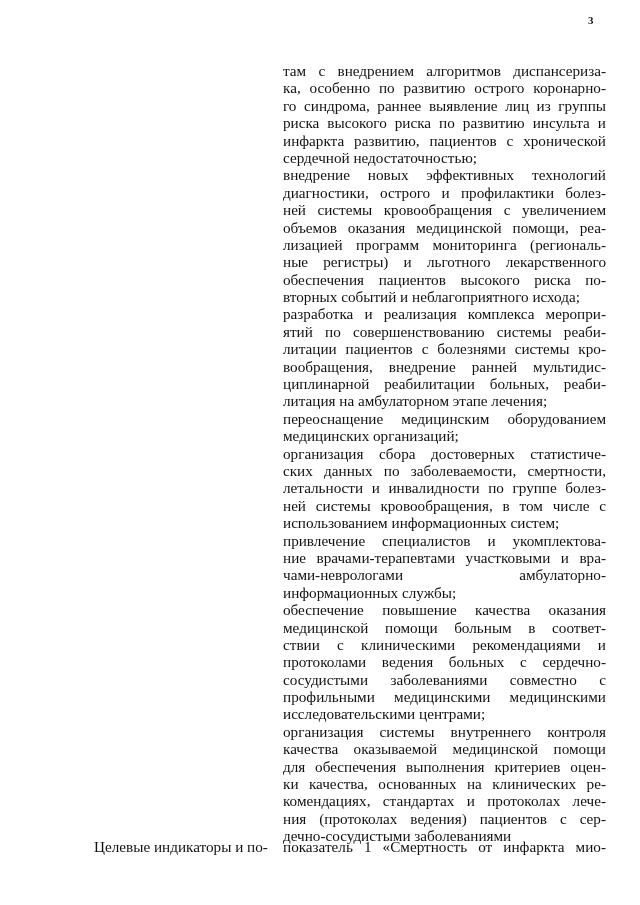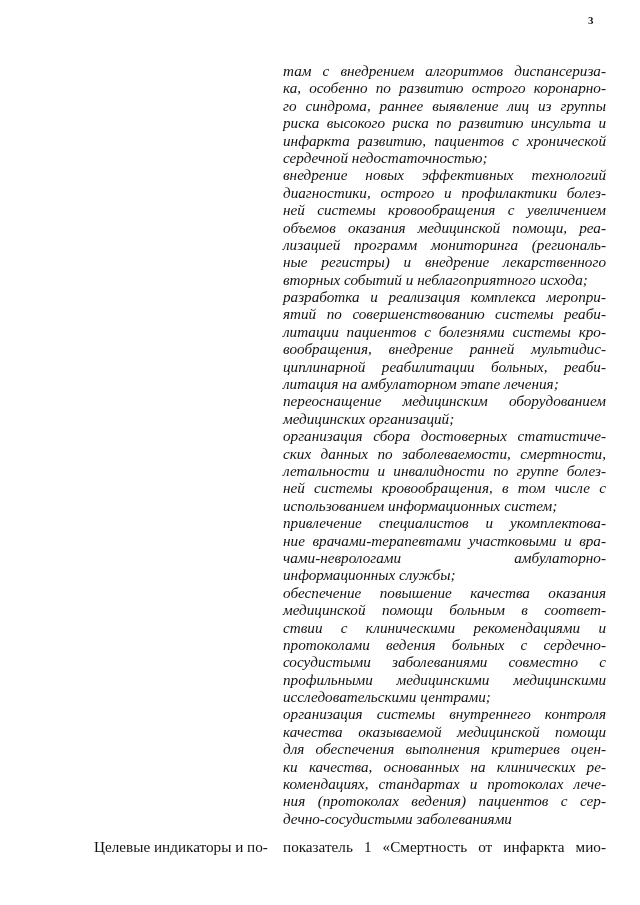--- a/index.html
+++ b/index.html
@@ -1,20 +1,20 @@
 <!DOCTYPE html>
 <html><head>
 <meta charset="utf-8">
 <style>
   html, body { margin: 0; padding: 0; background: #ffffff; }
   body { width: 640px; height: 905px; position: relative; overflow: hidden;
          font-family: "Liberation Serif", "DejaVu Serif", serif; color: #111; }
   .page-number { position: absolute; left: 588px; top: 14px; font-size: 11px; font-weight: bold; }
   .content { position: absolute; left: 283px; top: 62px; width: 323px; font-size: 15.2px; line-height: 17.4px; }
-  .line { display: block; white-space: nowrap; text-align: justify; text-align-last: justify; height: 17.4px; font-style: italic; }
+  .line { display: block; white-space: nowrap; text-align: justify; text-align-last: justify; height: 17.4px; }
   .line.last { text-align-last: left; }
   .bottom-row { position: absolute; top: 838px; left: 0; width: 640px; font-size: 15.2px; line-height: 17.4px; }
   .left-cell { position: absolute; left: 88px; width: 180px; white-space: nowrap; margin-left: 6px; }
   .right-cell { position: absolute; left: 283px; width: 323px; white-space: nowrap; text-align: justify; text-align-last: justify; }
 </style>
 </head>
 <body>
 
 <div class="page-number">3</div>
 
@@ -26,21 +26,22 @@
       <span class="line">риска высокого риска по развитию инсульта и</span>
       <span class="line">инфаркта развитию, пациентов с хронической</span>
       <span class="line last">сердечной недостаточностью;</span>
     </div>
     <div>
       <span class="line">внедрение новых эффективных технологий</span>
       <span class="line">диагностики, острого и профилактики болез-</span>
       <span class="line">ней системы кровообращения с увеличением</span>
       <span class="line">объемов оказания медицинской помощи, реа-</span>
       <span class="line">лизацией программ мониторинга (региональ-</span>
-      <span class="line">ные регистры) и внедрение лекарственного</span>
+      <span class="line">ные регистры) и льготного лекарственного</span>
+      <span class="line">обеспечения пациентов высокого риска по-</span>
       <span class="line last">вторных событий и неблагоприятного исхода;</span>
     </div>
     <div>
       <span class="line">разработка и реализация комплекса меропри-</span>
       <span class="line">ятий по совершенствованию системы реаби-</span>
       <span class="line">литации пациентов с болезнями системы кро-</span>
       <span class="line">вообращения, внедрение ранней мультидис-</span>
       <span class="line">циплинарной реабилитации больных, реаби-</span>
       <span class="line last">литация на амбулаторном этапе лечения;</span>
     </div>

